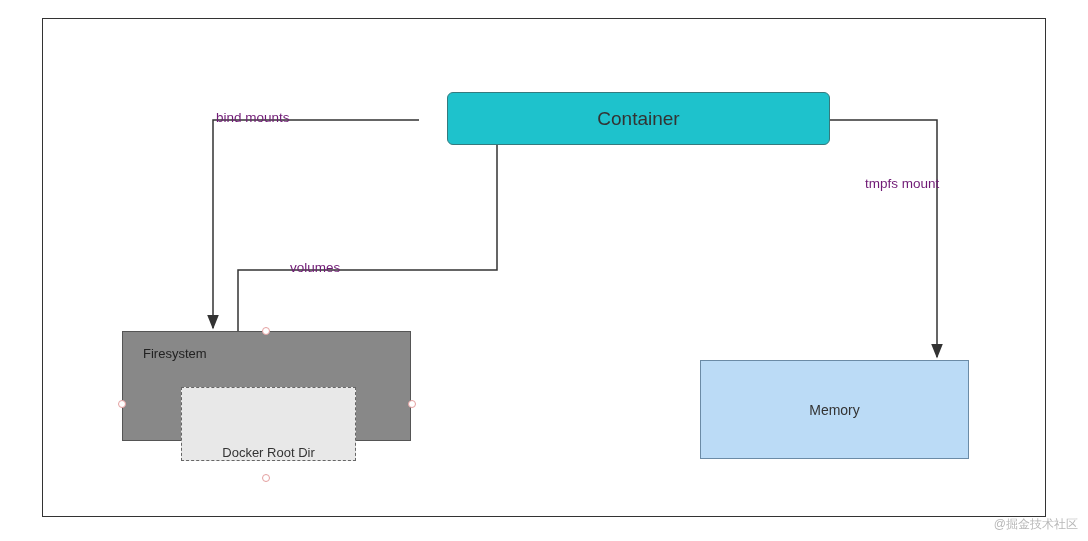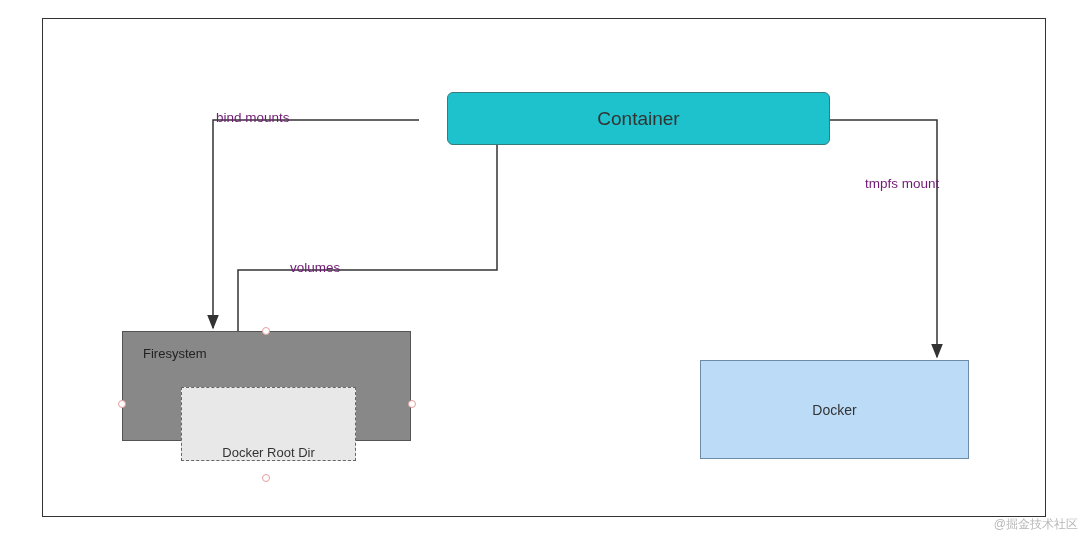--- a/index.html
+++ b/index.html
@@ -128,20 +128,20 @@
 <div class="handle" style="left:262px; top:327px;"></div>
 <div class="handle" style="left:262px; top:474px;"></div>
 <div class="handle" style="left:118px; top:400px;"></div>
 <div class="handle" style="left:408px; top:400px;"></div>
 
 <div class="docker-root">
   <span>Docker Root Dir</span>
 </div>
 
 <div class="memory-box">
-  <span>Docker</span>
+  <span>Memory</span>
 </div>
 
 <div class="label label-bind">bind mounts</div>
 <div class="label label-volumes">volumes</div>
 <div class="label label-tmpfs">tmpfs mount</div>
 
 <div class="watermark">@掘金技术社区</div>
 
 </body></html>

